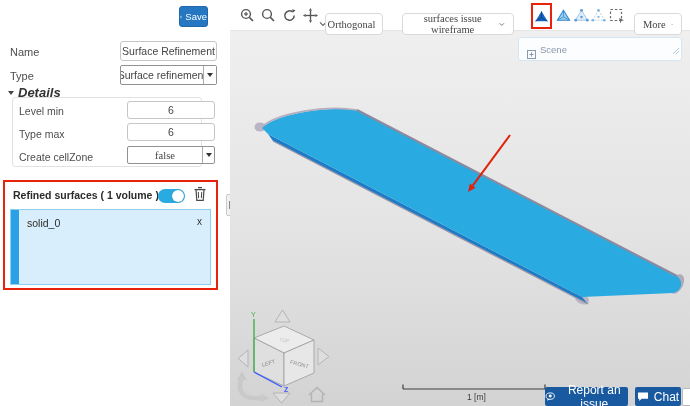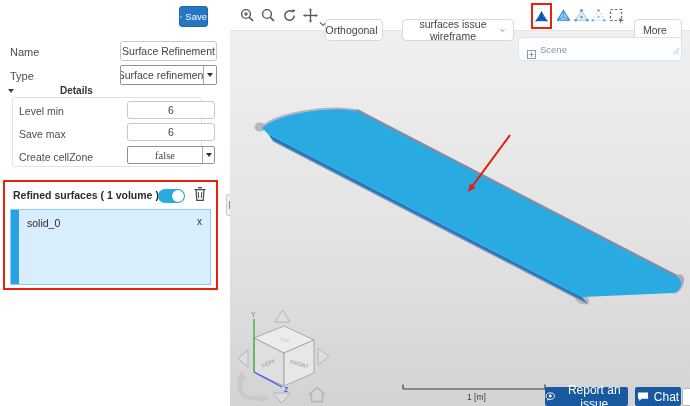--- a/index.html
+++ b/index.html
@@ -24,21 +24,21 @@
     border:1px solid #919191; border-radius:2px; background:#fff; display:flex;
     align-items:stretch; cursor:pointer; }
   .select .sel-text { flex:1; display:flex; align-items:center; justify-content:center;
     font-size:10.5px; color:#444; overflow:hidden; white-space:nowrap; }
   .select .sel-btn { width:13px; border-left:1px solid #ababab; display:flex;
     align-items:center; justify-content:center; background:#fdfdfd; }
   .tri-down { width:0; height:0; border-left:3.5px solid transparent;
     border-right:3.5px solid transparent; border-top:4.5px solid #333; }
   .details-head { position:absolute; left:8px; top:85px; display:flex; gap:4px;
     align-items:center; cursor:pointer; }
-  .details-head .lbl { font-size:10px; font-weight:bold; color:#333;margin-left:42px; }
+  .details-head .lbl { font-size:13px; font-weight:bold; font-style:italic; color:#333; }
   .details-head .tri-down { border-top-color:#444; }
   .details-box { position:absolute; left:12px; top:97px; width:190px; height:70px;
     border:1px solid #e2e2e2; border-radius:3px; }
   .d-label { position:absolute; left:6px; font-size:10.5px; color:#4d4d4d; }
   .d-input { position:absolute; left:114px; width:88px; height:18px;
     border:1px solid #c6c6c6; border-radius:3px; text-align:center; font-size:10.5px;
     color:#444; background:#fff; font-family:"Liberation Sans", sans-serif; }
   .d-select { position:absolute; left:114px; width:88px; height:18px;
     border:1px solid #919191; border-radius:2px; background:#fff; display:flex; cursor:pointer; }
   .d-select .sel-text { flex:1; display:flex; align-items:center; justify-content:center;
@@ -66,24 +66,24 @@
     background:#f2f2f2; border:1px solid #c9c9c9; border-radius:2px; cursor:pointer;
     display:flex; align-items:center; justify-content:center; }
   .collapse-handle .grip { width:2px; height:8px; background:#8a8a8a; }
 
   
   #viewport { position:absolute; left:230px; top:0; width:460px; height:406px;
     background:linear-gradient(180deg,#f1f1f1 0%,#e4e4e4 55%,#d3d3d3 100%); }
   #vp-toolbar { position:absolute; left:0; top:0; width:460px; height:31px;
     background:#fff; border-bottom:1px solid #e4e4e4; }
   .tb-icon { position:absolute; top:8px; cursor:pointer; }
-  .tb-btn { position:absolute; top:19px; height:22px; background:#fff;
+  .tb-btn { position:absolute; top:13px; height:22px; background:#fff;
     border:1px solid #d9d9d9; border-radius:4px; display:flex; align-items:center;
     justify-content:center; gap:5px; font-size:10.5px; color:#444; padding:0 8px;
-    cursor:pointer; font-family:Liberation Sans, sans-serif; }
+    cursor:pointer; font-family:Liberation Serif, serif; }
   .red-box { position:absolute; left:301px; top:3px; width:21px; height:26px;
     border:2px solid #e8230d; display:flex; align-items:center; justify-content:center; }
 
   .scene-panel { position:absolute; left:288px; top:37px; width:164px; height:24px;
     background:#fbfdff; border:1px solid #d5e7f5; border-radius:3px; cursor:pointer; }
   .scene-label { position:absolute; left:21px; top:6px; font-size:9.5px; color:#8a96a8; }
   .scene-expand { position:absolute; left:8px; top:7px; }
   .scene-resize { position:absolute; right:1px; bottom:1px; }
 
   #vp-canvas { position:absolute; left:0; top:0; width:460px; height:406px; }
@@ -126,21 +126,21 @@
 
     <div class="details-head">
       <span class="tri-down"></span>
       <span class="lbl">Details</span>
     </div>
 
     <div class="details-box">
       <label class="d-label" style="top:7px">Level min</label>
       <input class="d-input" style="top: 3px;" value="6">
 
-      <label class="d-label" style="top:30px">Save max</label>
+      <label class="d-label" style="top:30px">Type max</label>
       <input class="d-input" style="top: 25px;" value="6">
 
       <label class="d-label" style="top:53px">Create cellZone</label>
       <div class="d-select" style="top:48px">
         <span class="sel-text">false</span>
         <span class="sel-btn">
             <span class="tri-down"></span>
           </span>
       </div>
     </div>

